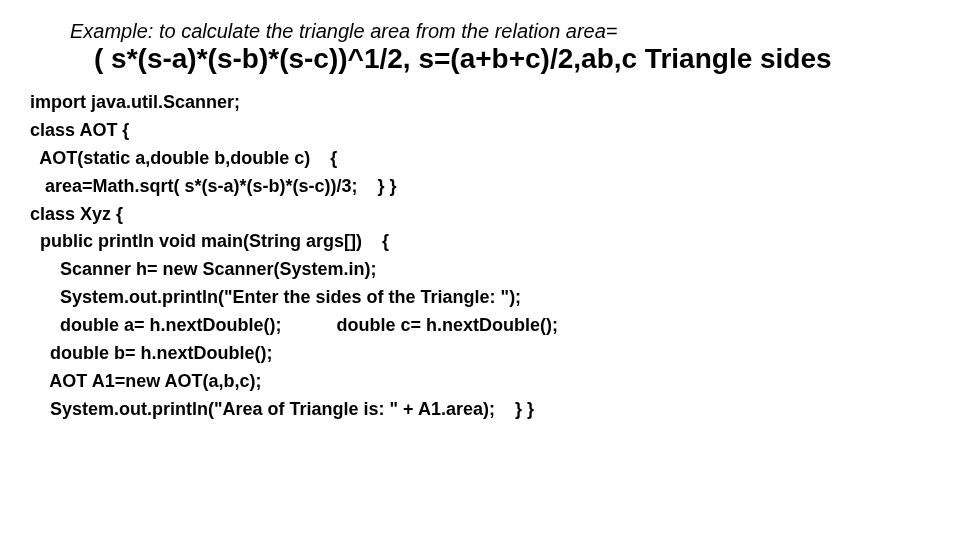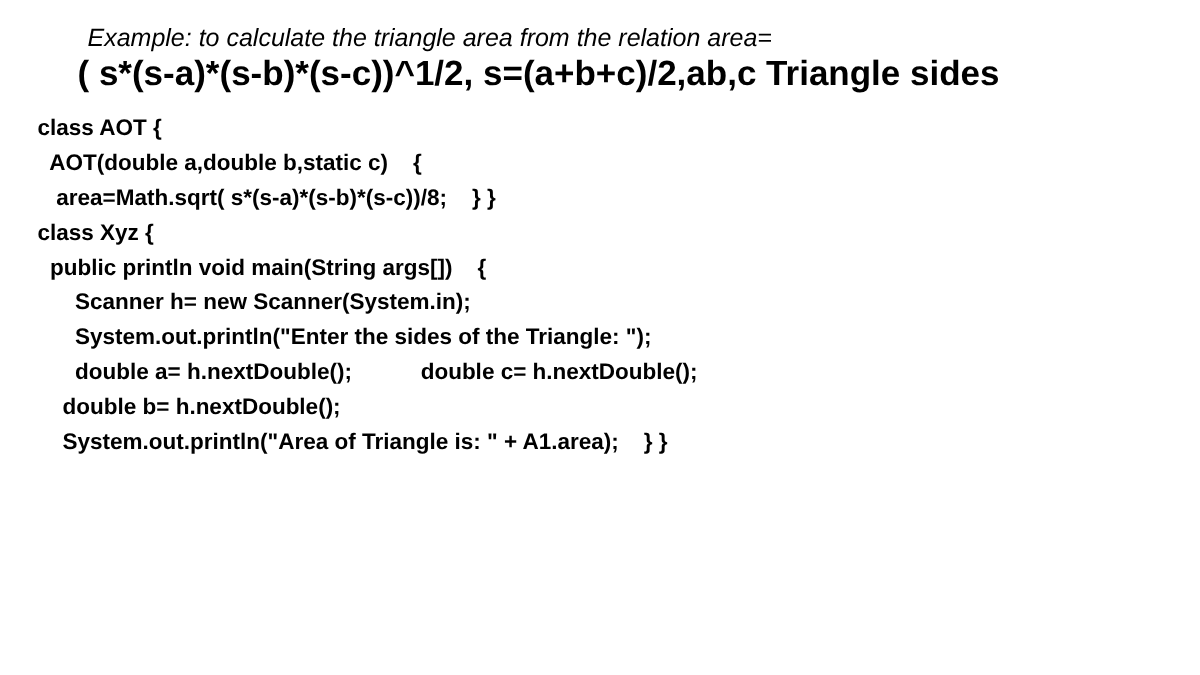--- a/index.html
+++ b/index.html
@@ -30,21 +30,21 @@
       font-size: 20px;
       font-weight: normal;
       color: #000000;
       font-style: italic;
       margin-left: 40px;
     }
     .title-line2 {
       font-size: 28px;
       font-weight: bold;
       color: #000000;
-      margin-left: 32px;
+      margin-left: 64px;
     }
     .code-area {
       margin-top: 6px;
       font-family: Arial, sans-serif;
       font-size: 18px;
       font-weight: bold;
       color: #000000;
       line-height: 1.55;
     }
     .code-line {
@@ -54,24 +54,26 @@
   </style>
 </head>
 <body>
 
 <div class="slide-container">
   <div class="title-area">
     <div class="title-line1">Example: to calculate the triangle area from the relation area=</div>
     <div class="title-line2">( s*(s-a)*(s-b)*(s-c))^1/2, s=(a+b+c)/2,ab,c Triangle sides</div>
   </div>
   <div class="code-area" id="code-block">
+  <span class="code-line">import java.util.Scanner;</span>
       <span class="code-line">class AOT {</span>
-      <span class="code-line">  AOT(double a,double b,static c)    {</span>
-      <span class="code-line">   area=Math.sqrt( s*(s-a)*(s-b)*(s-c))/8;    } }</span>
+      <span class="code-line">  AOT(static a,double b,double c)    {</span>
+      <span class="code-line">   area=Math.sqrt( s*(s-a)*(s-b)*(s-c))/3;    } }</span>
       <span class="code-line">class Xyz {</span>
       <span class="code-line">  public println void main(String args[])    {</span>
       <span class="code-line">      Scanner h= new Scanner(System.in);</span>
       <span class="code-line">      System.out.println("Enter the sides of the Triangle: ");</span>
       <span class="code-line">      double a= h.nextDouble();           double c= h.nextDouble();</span>
       <span class="code-line">    double b= h.nextDouble();</span>
+      <span class="code-line">    AOT A1=new AOT(a,b,c);</span>
       <span class="code-line">    System.out.println("Area of Triangle is: " + A1.area);    } }</span>
     </div>
 </div>
 
 </body></html>

